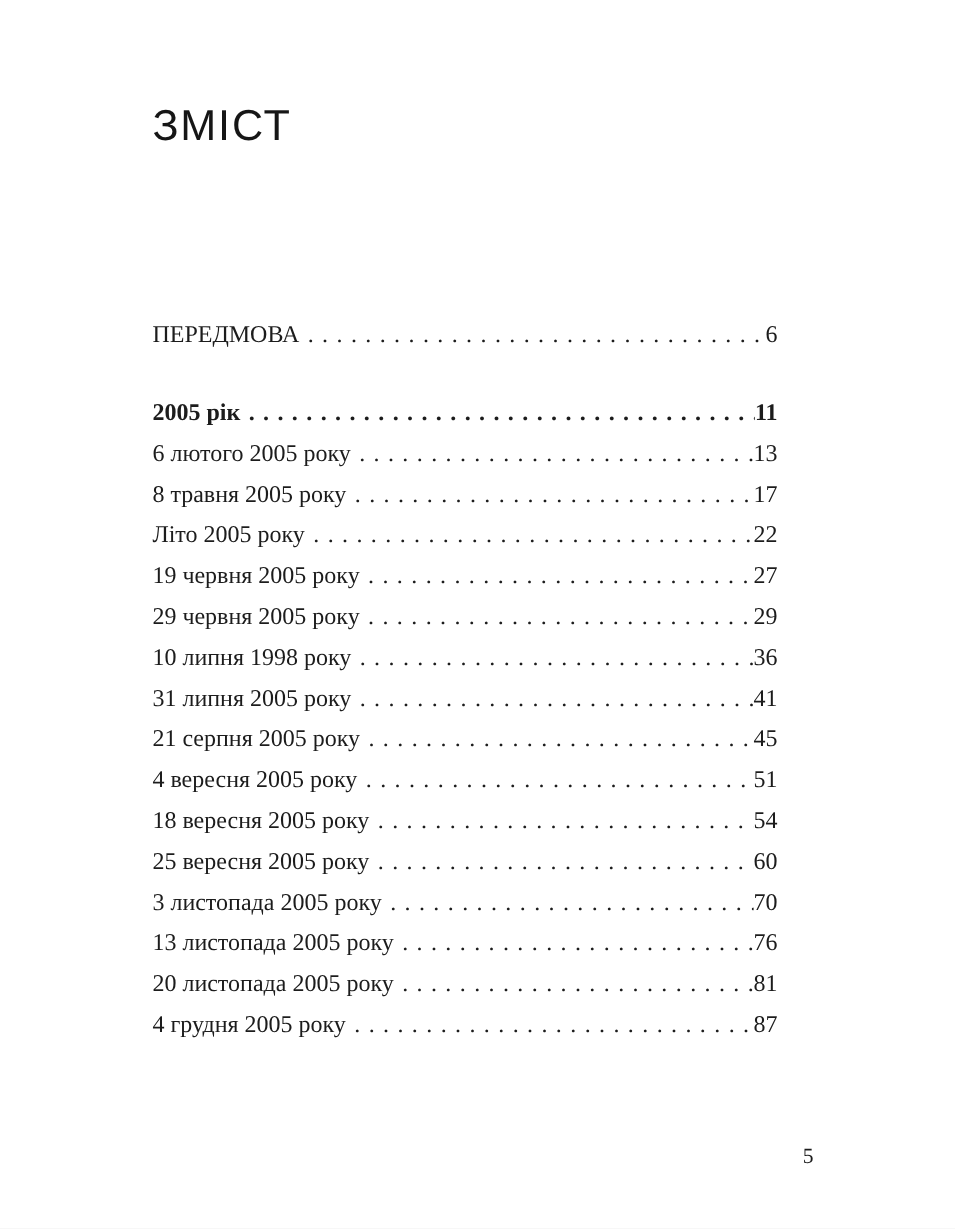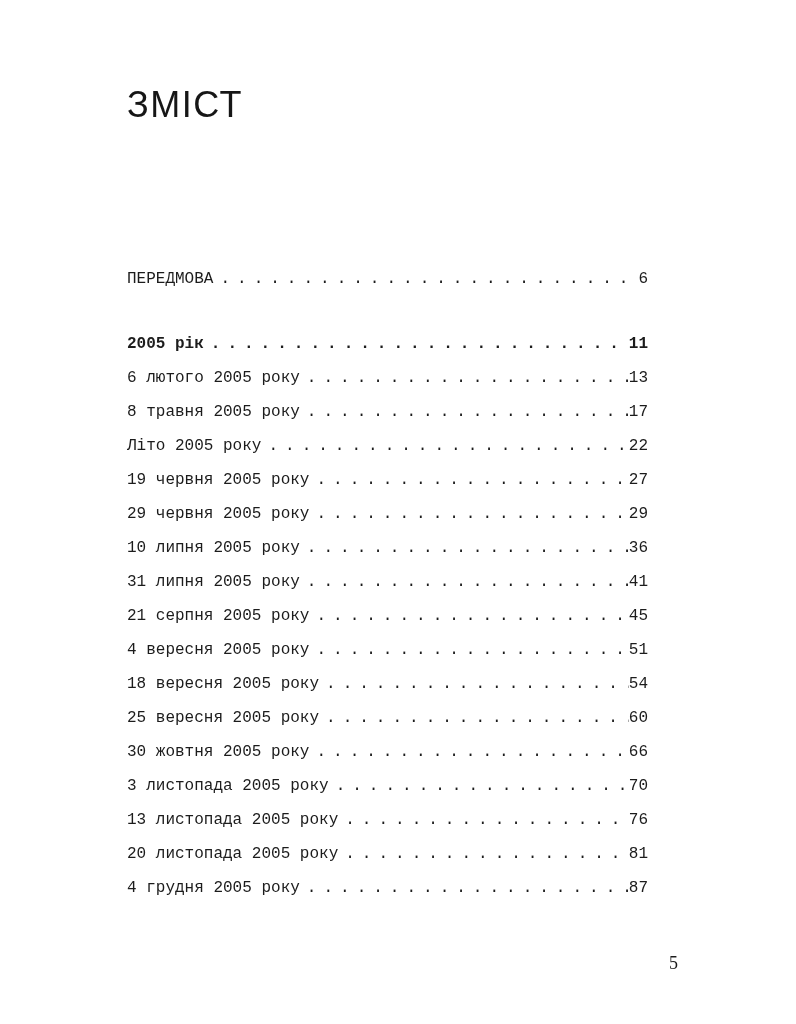--- a/index.html
+++ b/index.html
@@ -31,22 +31,21 @@
     position: absolute;
     top: 262px;
     left: 127px;
     width: 521px;
   }
   .row {
     display: flex;
     align-items: flex-end;
     height: 34px;
     line-height: 34px;
-    font-size: 16px;
-    font-family: Liberation Mono, monospace;
+    font-size: 20px;
   }
   .row.bold { font-weight: bold; }
   .row.gap { margin-top: 31px; }
   .label { white-space: nowrap; flex: none; }
   .leader {
     flex: 1 1 auto;
     overflow: hidden;
     white-space: nowrap;
     padding: 0 7px 0 7px;
     min-width: 0;
@@ -107,21 +106,21 @@
       <span class="label">19 червня 2005 року</span>
       <span class="leader"></span>
       <span class="pagenum">27</span>
     </div>
       <div class="row">
       <span class="label">29 червня 2005 року</span>
       <span class="leader"></span>
       <span class="pagenum">29</span>
     </div>
       <div class="row">
-      <span class="label">10 липня 2005 року</span>
+      <span class="label">10 липня 1998 року</span>
       <span class="leader"></span>
       <span class="pagenum">36</span>
     </div>
       <div class="row">
       <span class="label">31 липня 2005 року</span>
       <span class="leader"></span>
       <span class="pagenum">41</span>
     </div>
       <div class="row">
       <span class="label">21 серпня 2005 року</span>
@@ -137,25 +136,20 @@
       <span class="label">18 вересня 2005 року</span>
       <span class="leader"></span>
       <span class="pagenum">54</span>
     </div>
       <div class="row">
       <span class="label">25 вересня 2005 року</span>
       <span class="leader"></span>
       <span class="pagenum">60</span>
     </div>
       <div class="row">
-      <span class="label">30 жовтня 2005 року</span>
-      <span class="leader"></span>
-      <span class="pagenum">66</span>
-    </div>
-      <div class="row">
       <span class="label">3 листопада 2005 року</span>
       <span class="leader"></span>
       <span class="pagenum">70</span>
     </div>
       <div class="row">
       <span class="label">13 листопада 2005 року</span>
       <span class="leader"></span>
       <span class="pagenum">76</span>
     </div>
       <div class="row">

